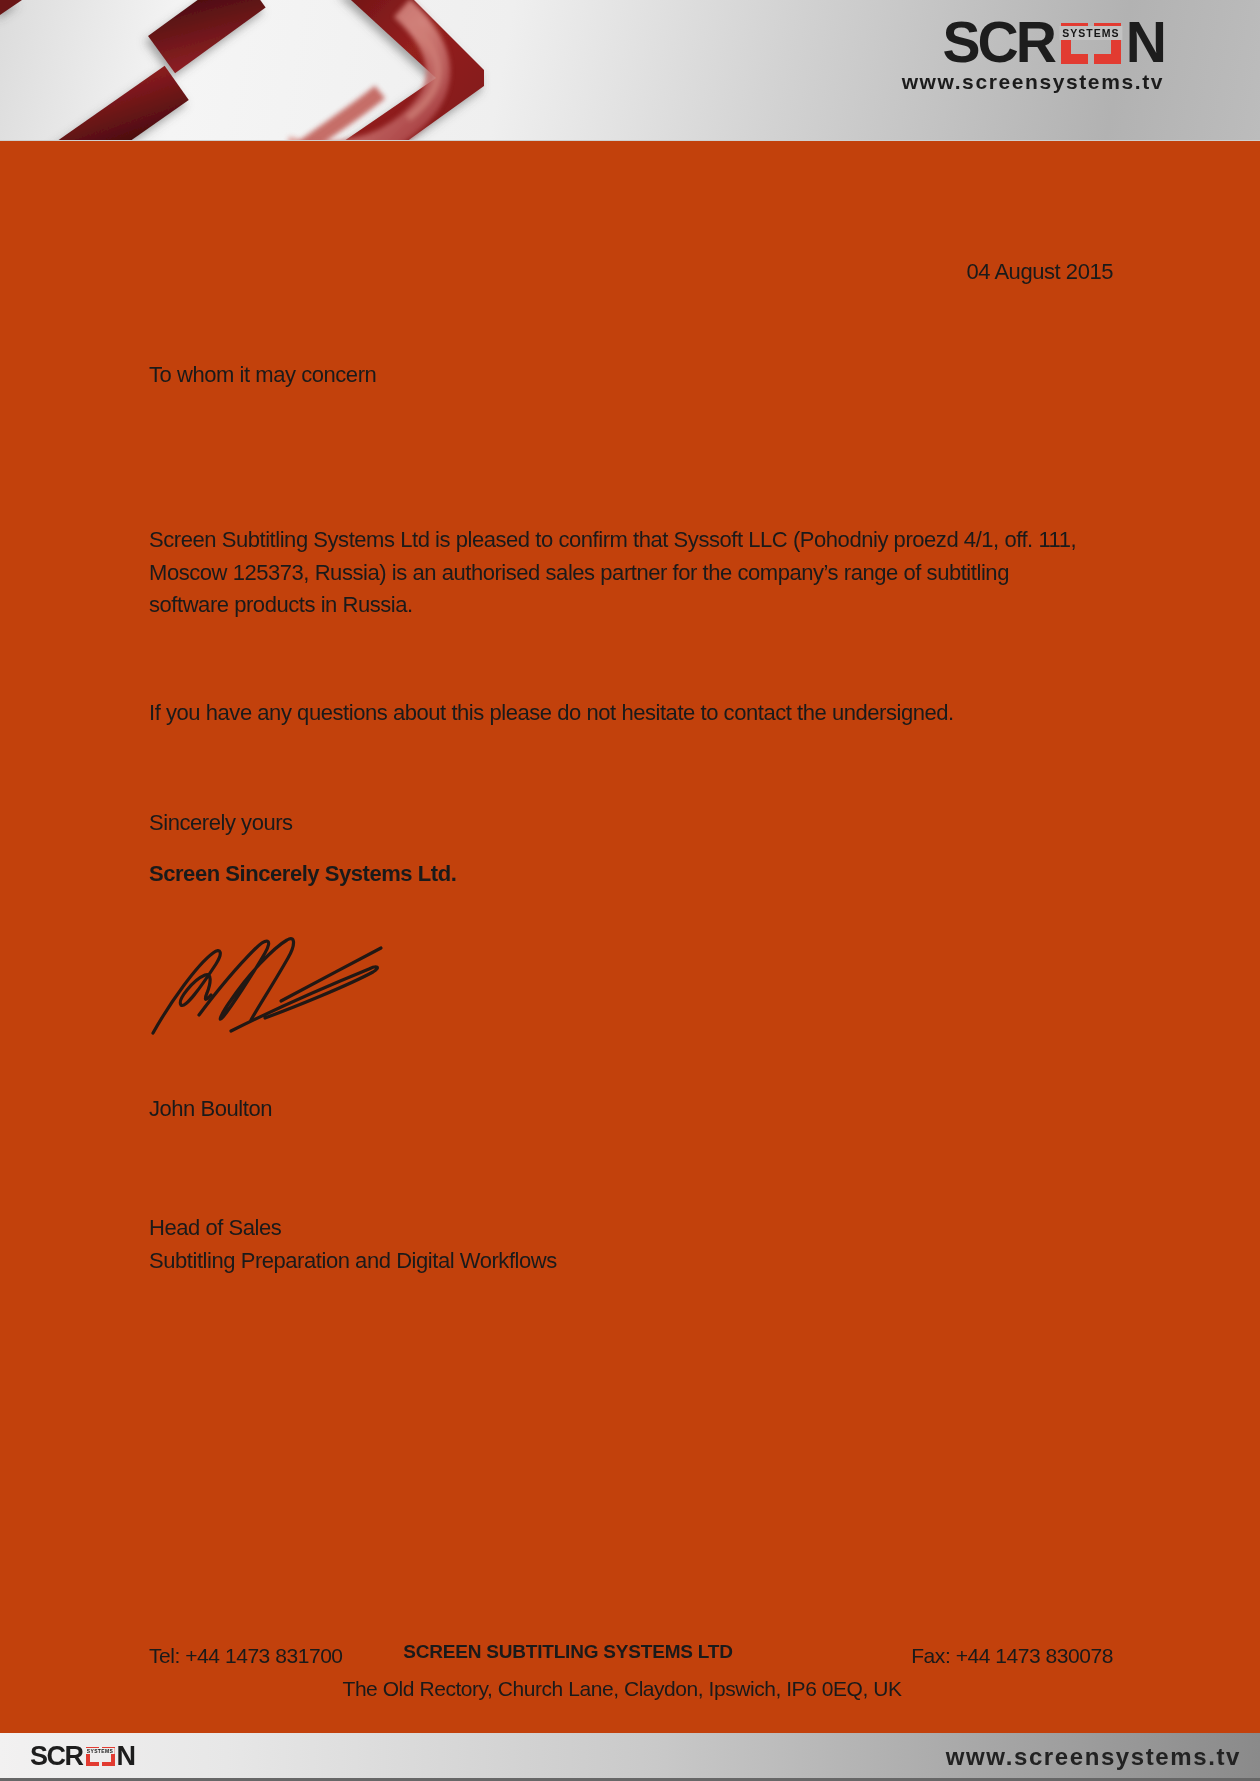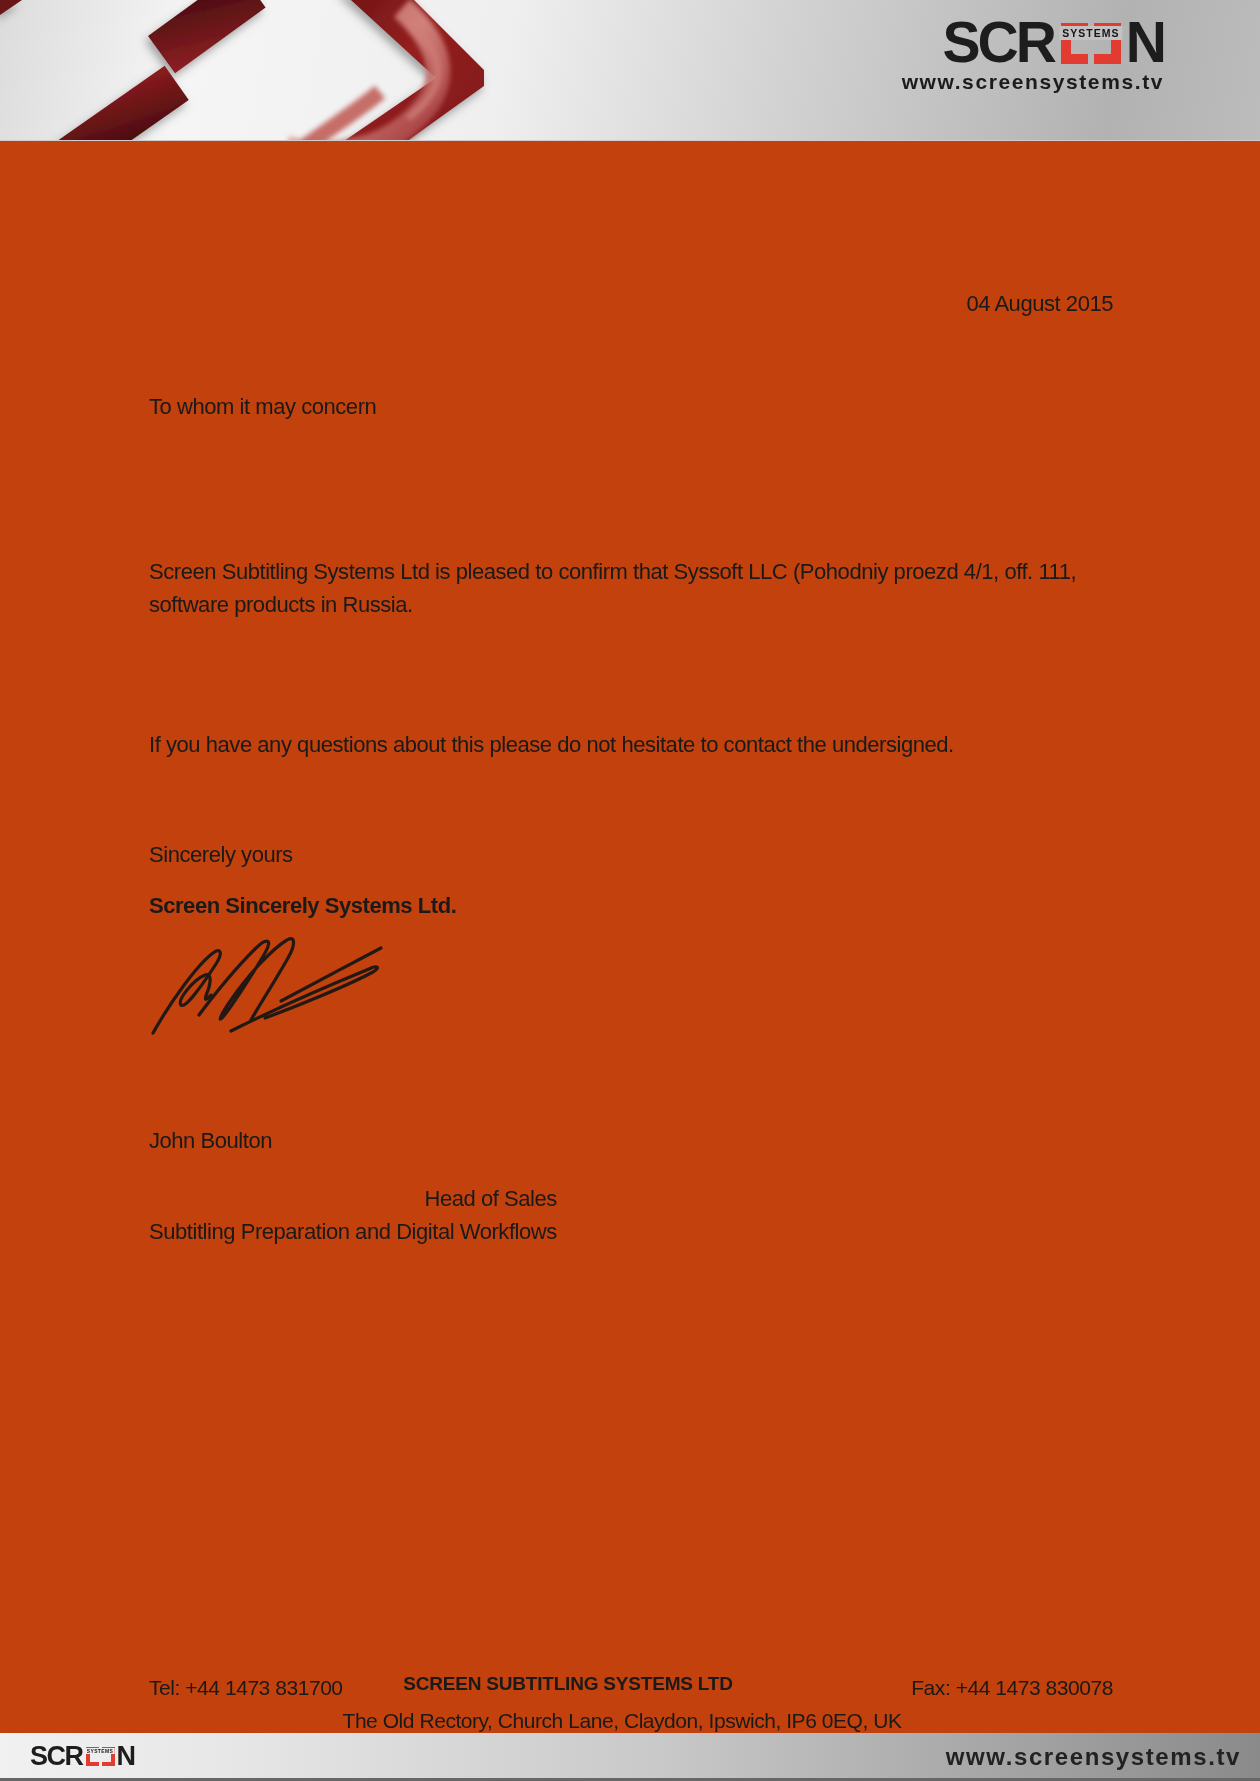--- a/index.html
+++ b/index.html
@@ -34,31 +34,31 @@
   .logo-lg .bracket-pair{gap:6px;margin:2px 5px 0 7px;}
   .logo-lg .bk{width:27px;height:41px;border:10px solid #e23b31;}
   .logo-lg .bk-l{border-right:none;}
   .logo-lg .bk-r{border-left:none;}
   .logo-lg .logo-badge{top:3px;font-size:10.5px;letter-spacing:1px;background:#c2c2c2;padding:1px 3px;}
   .header-site{
     position:absolute;top:70px;right:96px;
     font-size:21px;font-weight:bold;letter-spacing:1.6px;color:#1c1c1c;
   }
   
-  .txt{position:absolute;font-size:22px;letter-spacing:-0.45px;white-space:nowrap;margin-top:32px;}
+  .txt{position:absolute;font-size:22px;letter-spacing:-0.45px;white-space:nowrap;}
   .l-margin{left:149px;}
   .date-line{top:259px;right:147px;text-align:right;}
   .salutation{top:362px;}
   .para1{top:524px;line-height:32.5px;}
   .para2{top:700px;}
   .closing{top:810px;}
   .company-bold{top:861px;font-weight:bold;}
   .sig-wrap{position:absolute;left:135px;top:903px;width:265px;height:148px;}
   .sig-name{top:1096px;}
-  .sig-title{top:1151px;line-height:32.5px;text-align:right;}
+  .sig-title{top:1212px;line-height:32.5px;}
   
   .foot-tel{top:1644px;left:149px;font-size:21px;}
   .foot-company{top:1641px;left:0;width:1136px;text-align:center;font-size:19px;font-weight:bold;letter-spacing:-0.2px;}
   .foot-fax{top:1644px;right:147px;font-size:21px;text-align:right;}
   .foot-addr{top:1677px;left:0;width:1244px;text-align:center;font-size:21px;}
   
   .bottom-bar{
     position:absolute;left:0;top:1733px;width:1260px;height:45px;
     background:linear-gradient(90deg,#f2f1f1 0%,#e7e7e7 18%,#c9c9c9 52%,#9e9e9e 85%,#8a8a8a 100%);
     border-bottom:3px solid #676767;
@@ -132,20 +132,21 @@
     </div>
     <div class="header-site">www.screensystems.tv</div>
   </div>
 
   <div class="txt date-line">04 August 2015</div>
 
   <div class="txt l-margin salutation">To whom it may concern</div>
 
   <div class="txt l-margin para1">
     <div>Screen Subtitling Systems Ltd is pleased to confirm that Syssoft LLC (Pohodniy proezd 4/1, off. 111,</div>
+    <div>Moscow 125373, Russia) is an authorised sales partner for the company’s range of subtitling</div>
     <div>software products in Russia.</div>
   </div>
 
   <div class="txt l-margin para2">If you have any questions about this please do not hesitate to contact the undersigned.</div>
 
   <div class="txt l-margin closing">Sincerely yours</div>
 
   <div class="txt l-margin company-bold">Screen Sincerely Systems Ltd.</div>
 
   <div class="sig-wrap">

